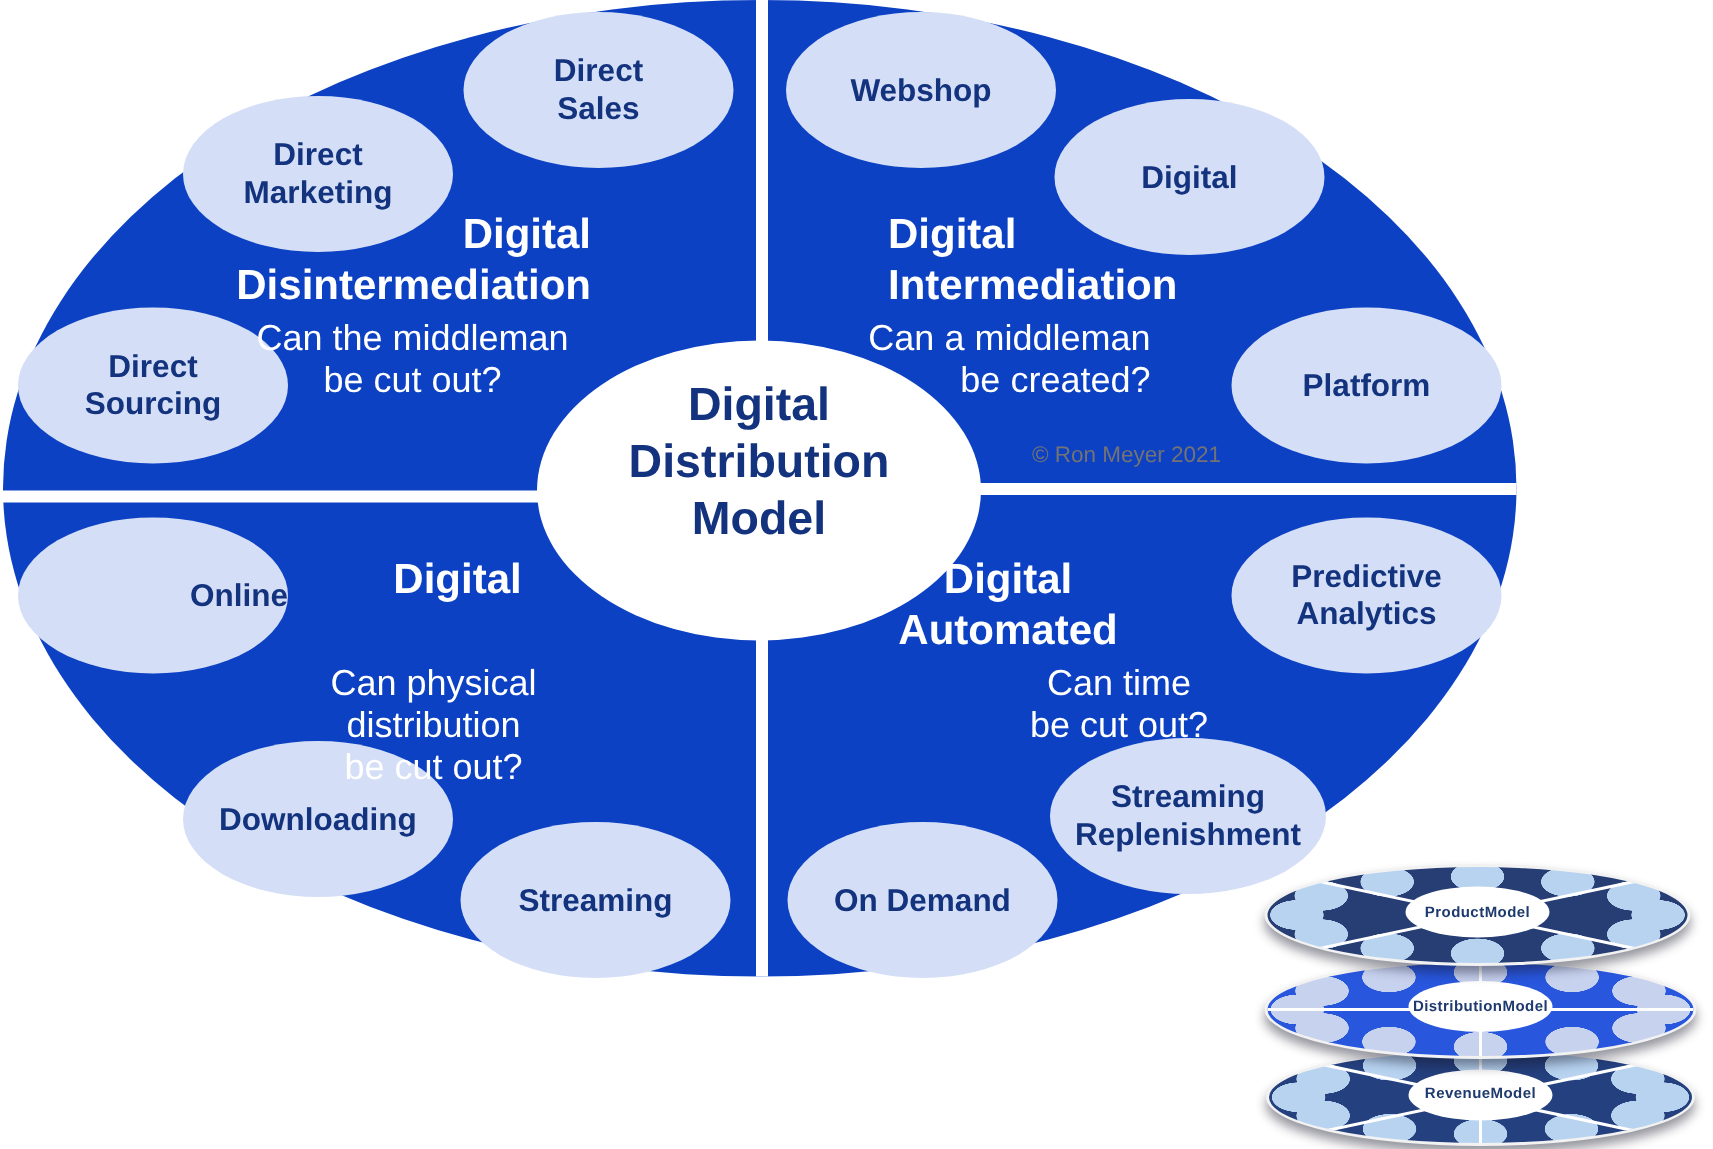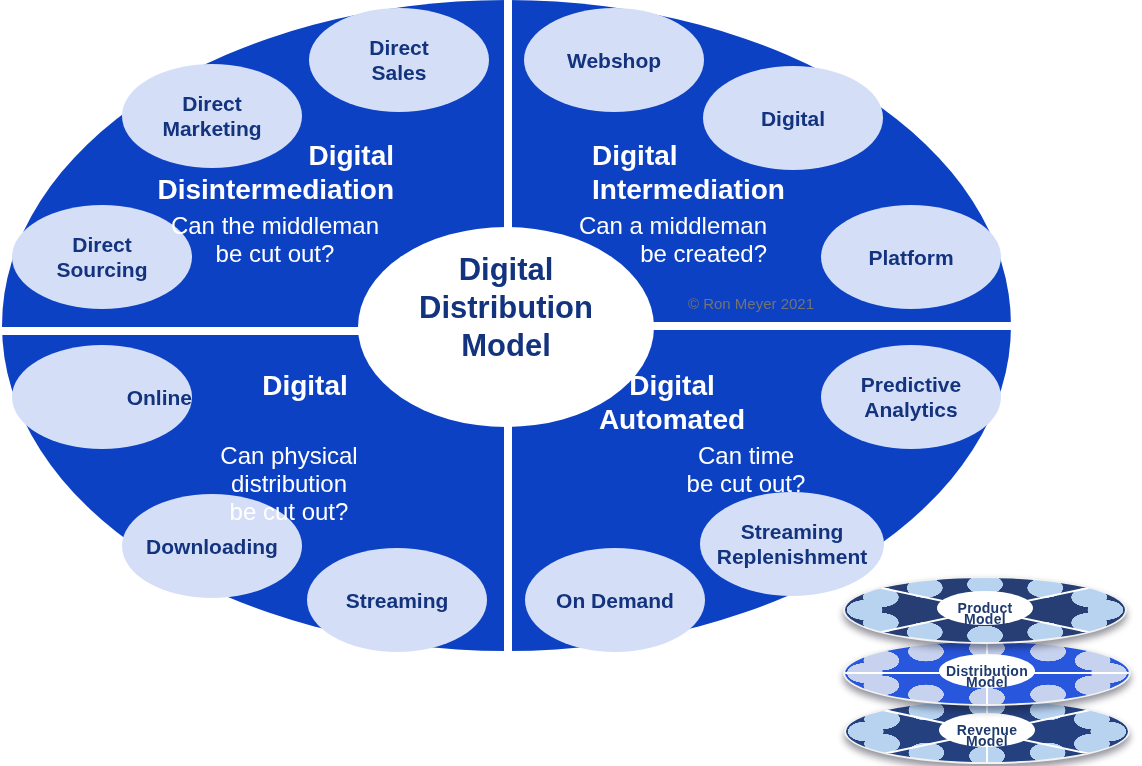--- a/index.html
+++ b/index.html
@@ -103,22 +103,22 @@
   .ln{ position:absolute; background:#ffffff; display:block; }
   .ln-h { left:-2%; width:104%; height:2px; top:calc(50% - 1px); }
   .ln-v { top:-4%; height:108%; width:2px; left:calc(50% - 1px); }
   .ln-d1{ left:-2%; width:104%; height:2px; top:calc(50% - 1px); transform:rotate(12deg); }
   .ln-d2{ left:-2%; width:104%; height:2px; top:calc(50% - 1px); transform:rotate(-12deg); }
 
   .mini-center{
     position:absolute; left:50%; top:47%; transform:translate(-50%,-50%);
     background:#ffffff; border-radius:50%;
     width:96px; height:34px;
-    display:flex; flex-direction:column; align-items:center; justify-content:flex-end;
-    color:#1E3A6E; font-size:14px; font-weight:700; line-height:11px; text-align:center;
+    display:flex; flex-direction:row; align-items:center; justify-content:center;
+    color:#1E3A6E; font-size:10px; font-weight:700; line-height:11px; text-align:center;
     letter-spacing:0.3px;
   }
 </style>
 </head>
 <body>
 
 <div class="stage">
 
   <div class="big"></div>
   <div class="div-v"></div>

